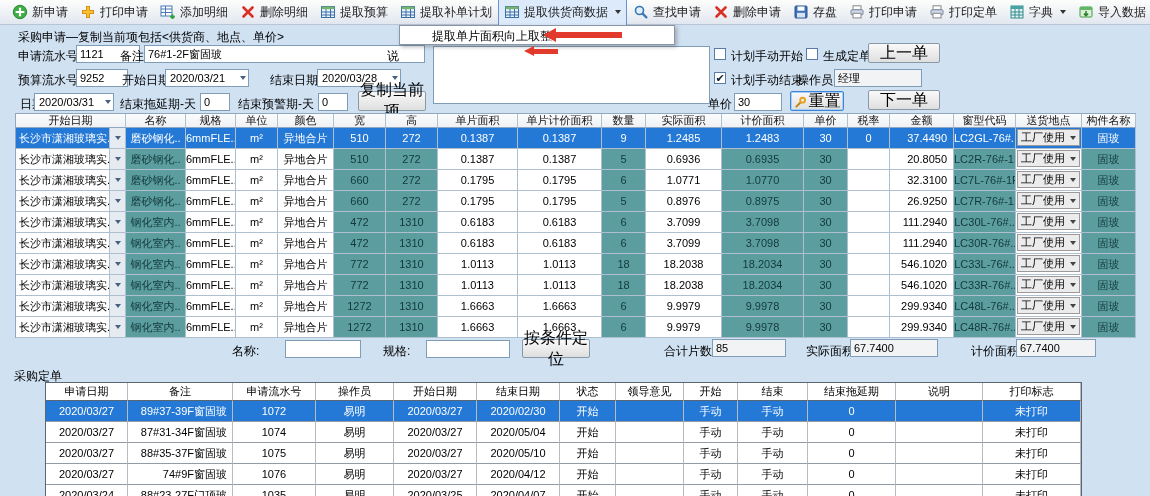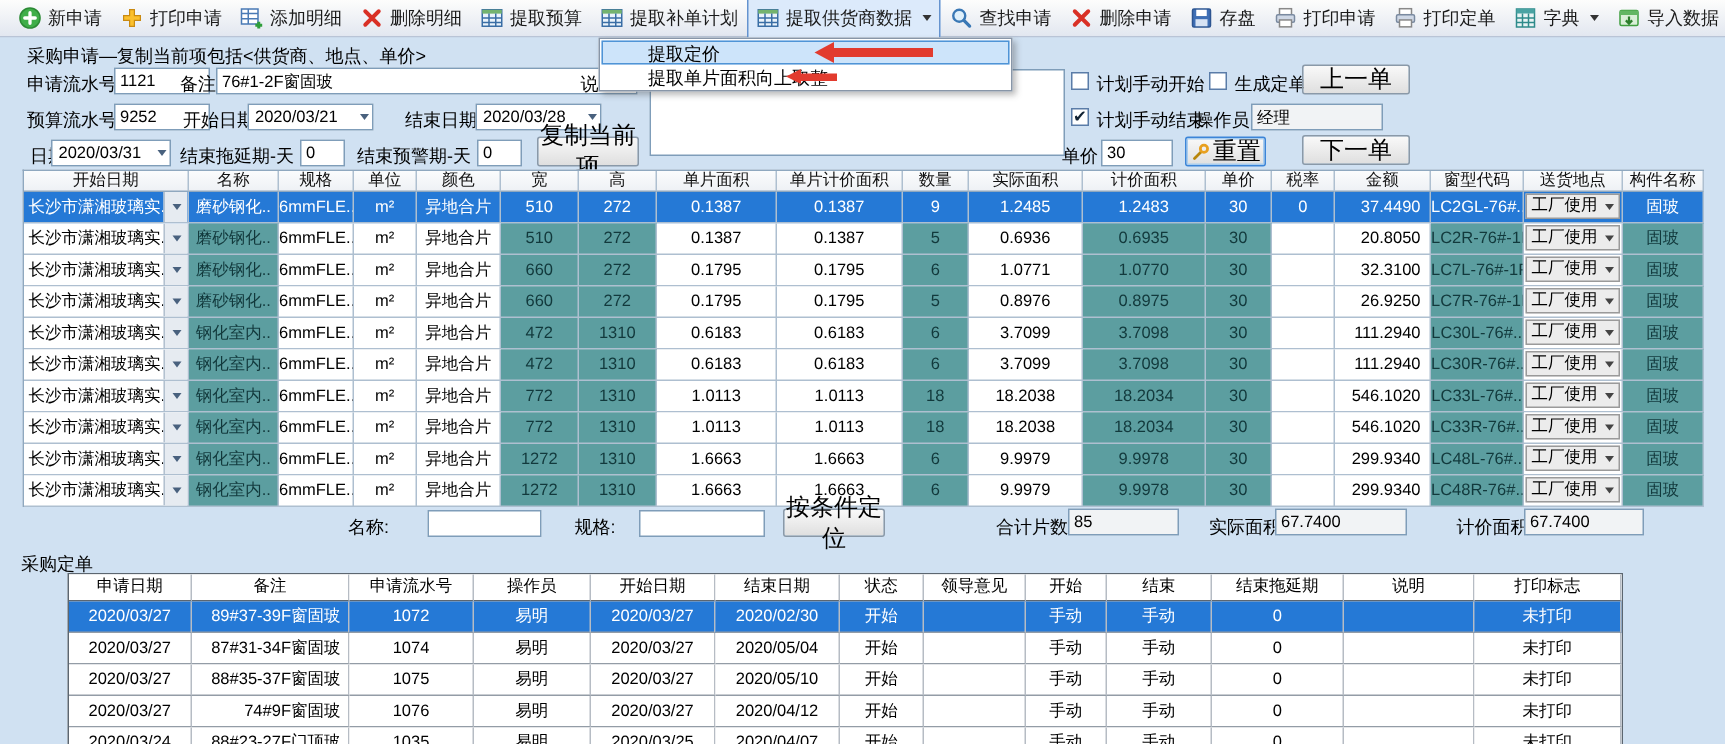--- a/index.html
+++ b/index.html
@@ -219,21 +219,21 @@
   <span class="lbl" style="left:387px;top:23px">说</span>
   <div class="ta" style="left:433px;top:21px;width:277px;height:58px"></div>
 
   <span class="chk" style="left:714px;top:23px"></span>
   <span class="lbl" style="left:731px;top:23px">计划手动开始</span>
   <span class="chk" style="left:806px;top:23px"></span>
   <span class="lbl" style="left:823px;top:23px">生成定单</span>
   <div class="btn" style="left:868px;top:18px;width:72px;height:20px">上一单</div>
 
   <span class="lbl" style="left:18px;top:47px">预算流水号</span>
-  <input class="inp" style="left: 76px; top: 44px; width: 64px;" readonly="" value="9252">
+  <input class="inp" style="left: 76px; top: 44px; width: 52px;" readonly="" value="9252">
   <span class="lbl" style="left:122px;top:47px">开始日期</span>
   <div class="combo" style="left:165px;top:44px;width:84px">
       <span>2020/03/21</span>
       <span class="ca"></span>
     </div>
   <span class="lbl" style="left:270px;top:47px">结束日期</span>
   <div class="combo" style="left:317px;top:44px;width:84px">
       <span>2020/03/28</span>
       <span class="ca"></span>
     </div>
@@ -711,21 +711,20 @@
       <div class="oc" style="width: 68px;"></div>
       <div class="oc" style="width: 54px;">手动</div>
       <div class="oc" style="width: 70px;">手动</div>
       <div class="oc" style="width: 88px;">0</div>
       <div class="oc" style="width: 87px;"></div>
       <div class="oc" style="width: 98px;">未打印</div>
     </div>
   </div>
 
 <div class="menu" id="menu">
-    <div class="menu-item hl">提取定价</div>
     <div class="menu-item">提取单片面积向上取整</div>
   </div>
 
 <div class="arr" style="left:543px;top:28px">
     <i class="tri"></i>
     <i class="tail" style="width:68px"></i>
   </div>
 <div class="arr sm" style="left:524px;top:46px">
     <i class="tri"></i>
     <i class="tail" style="width:26px"></i>

